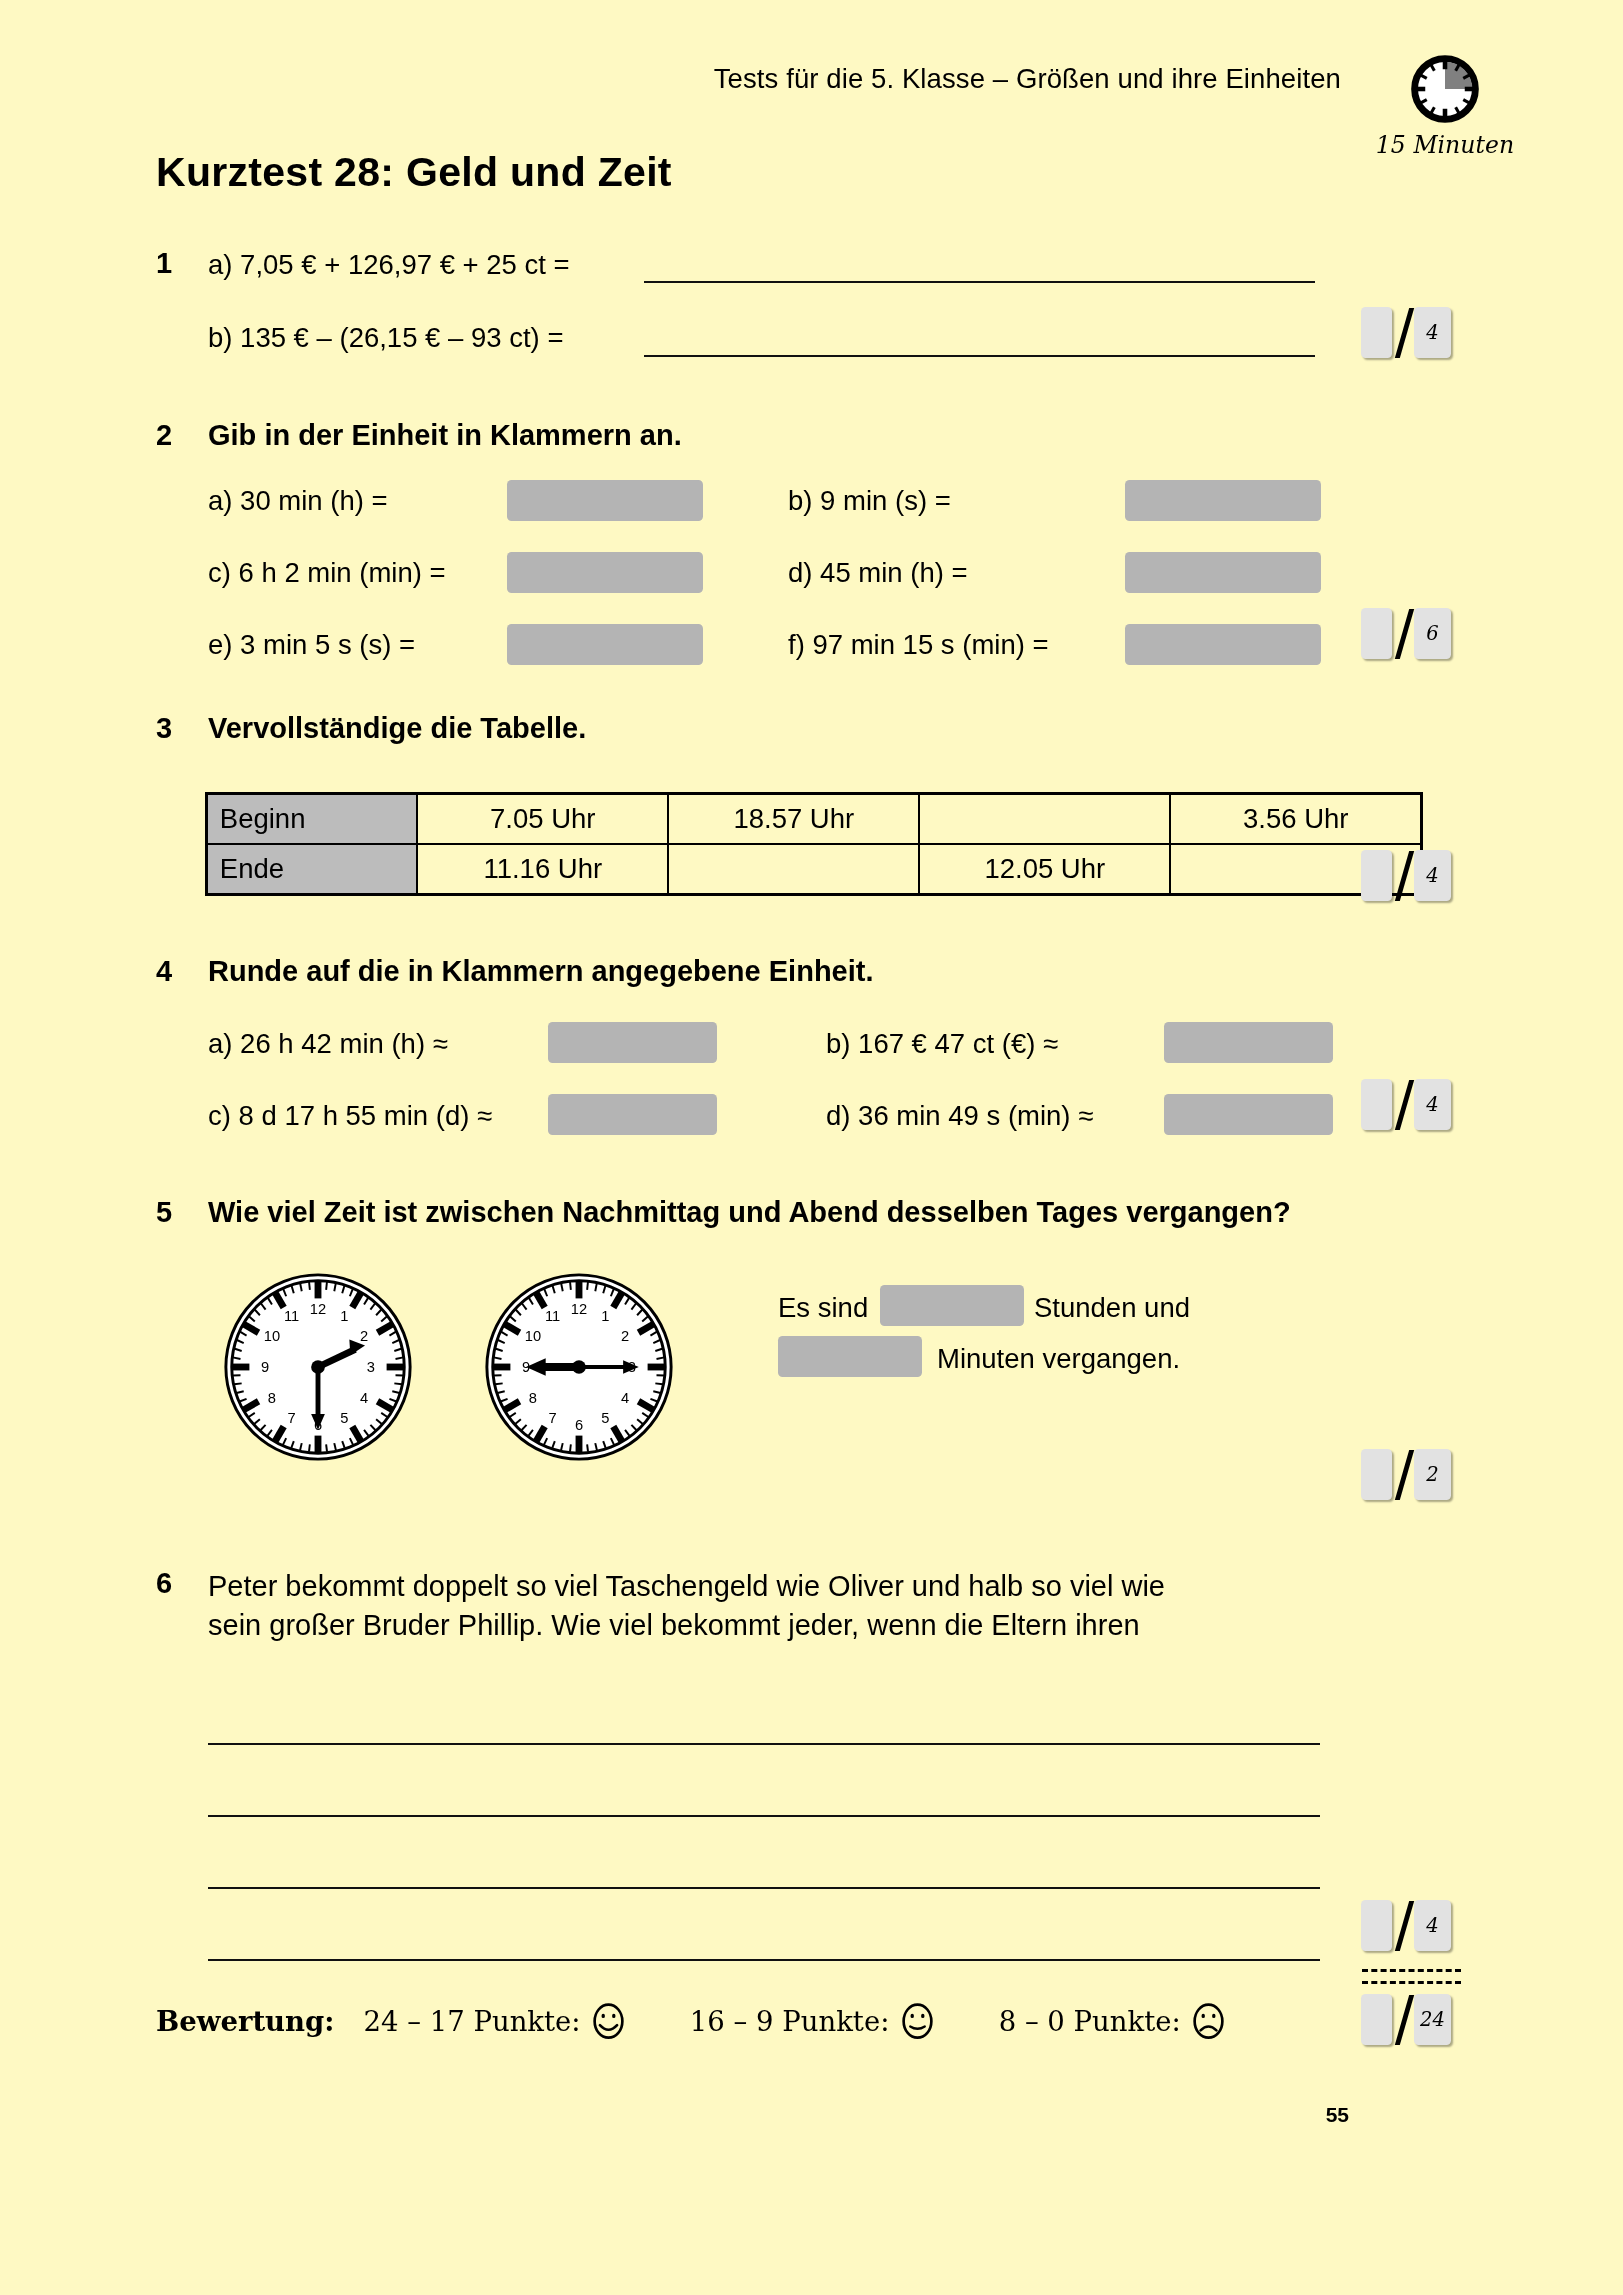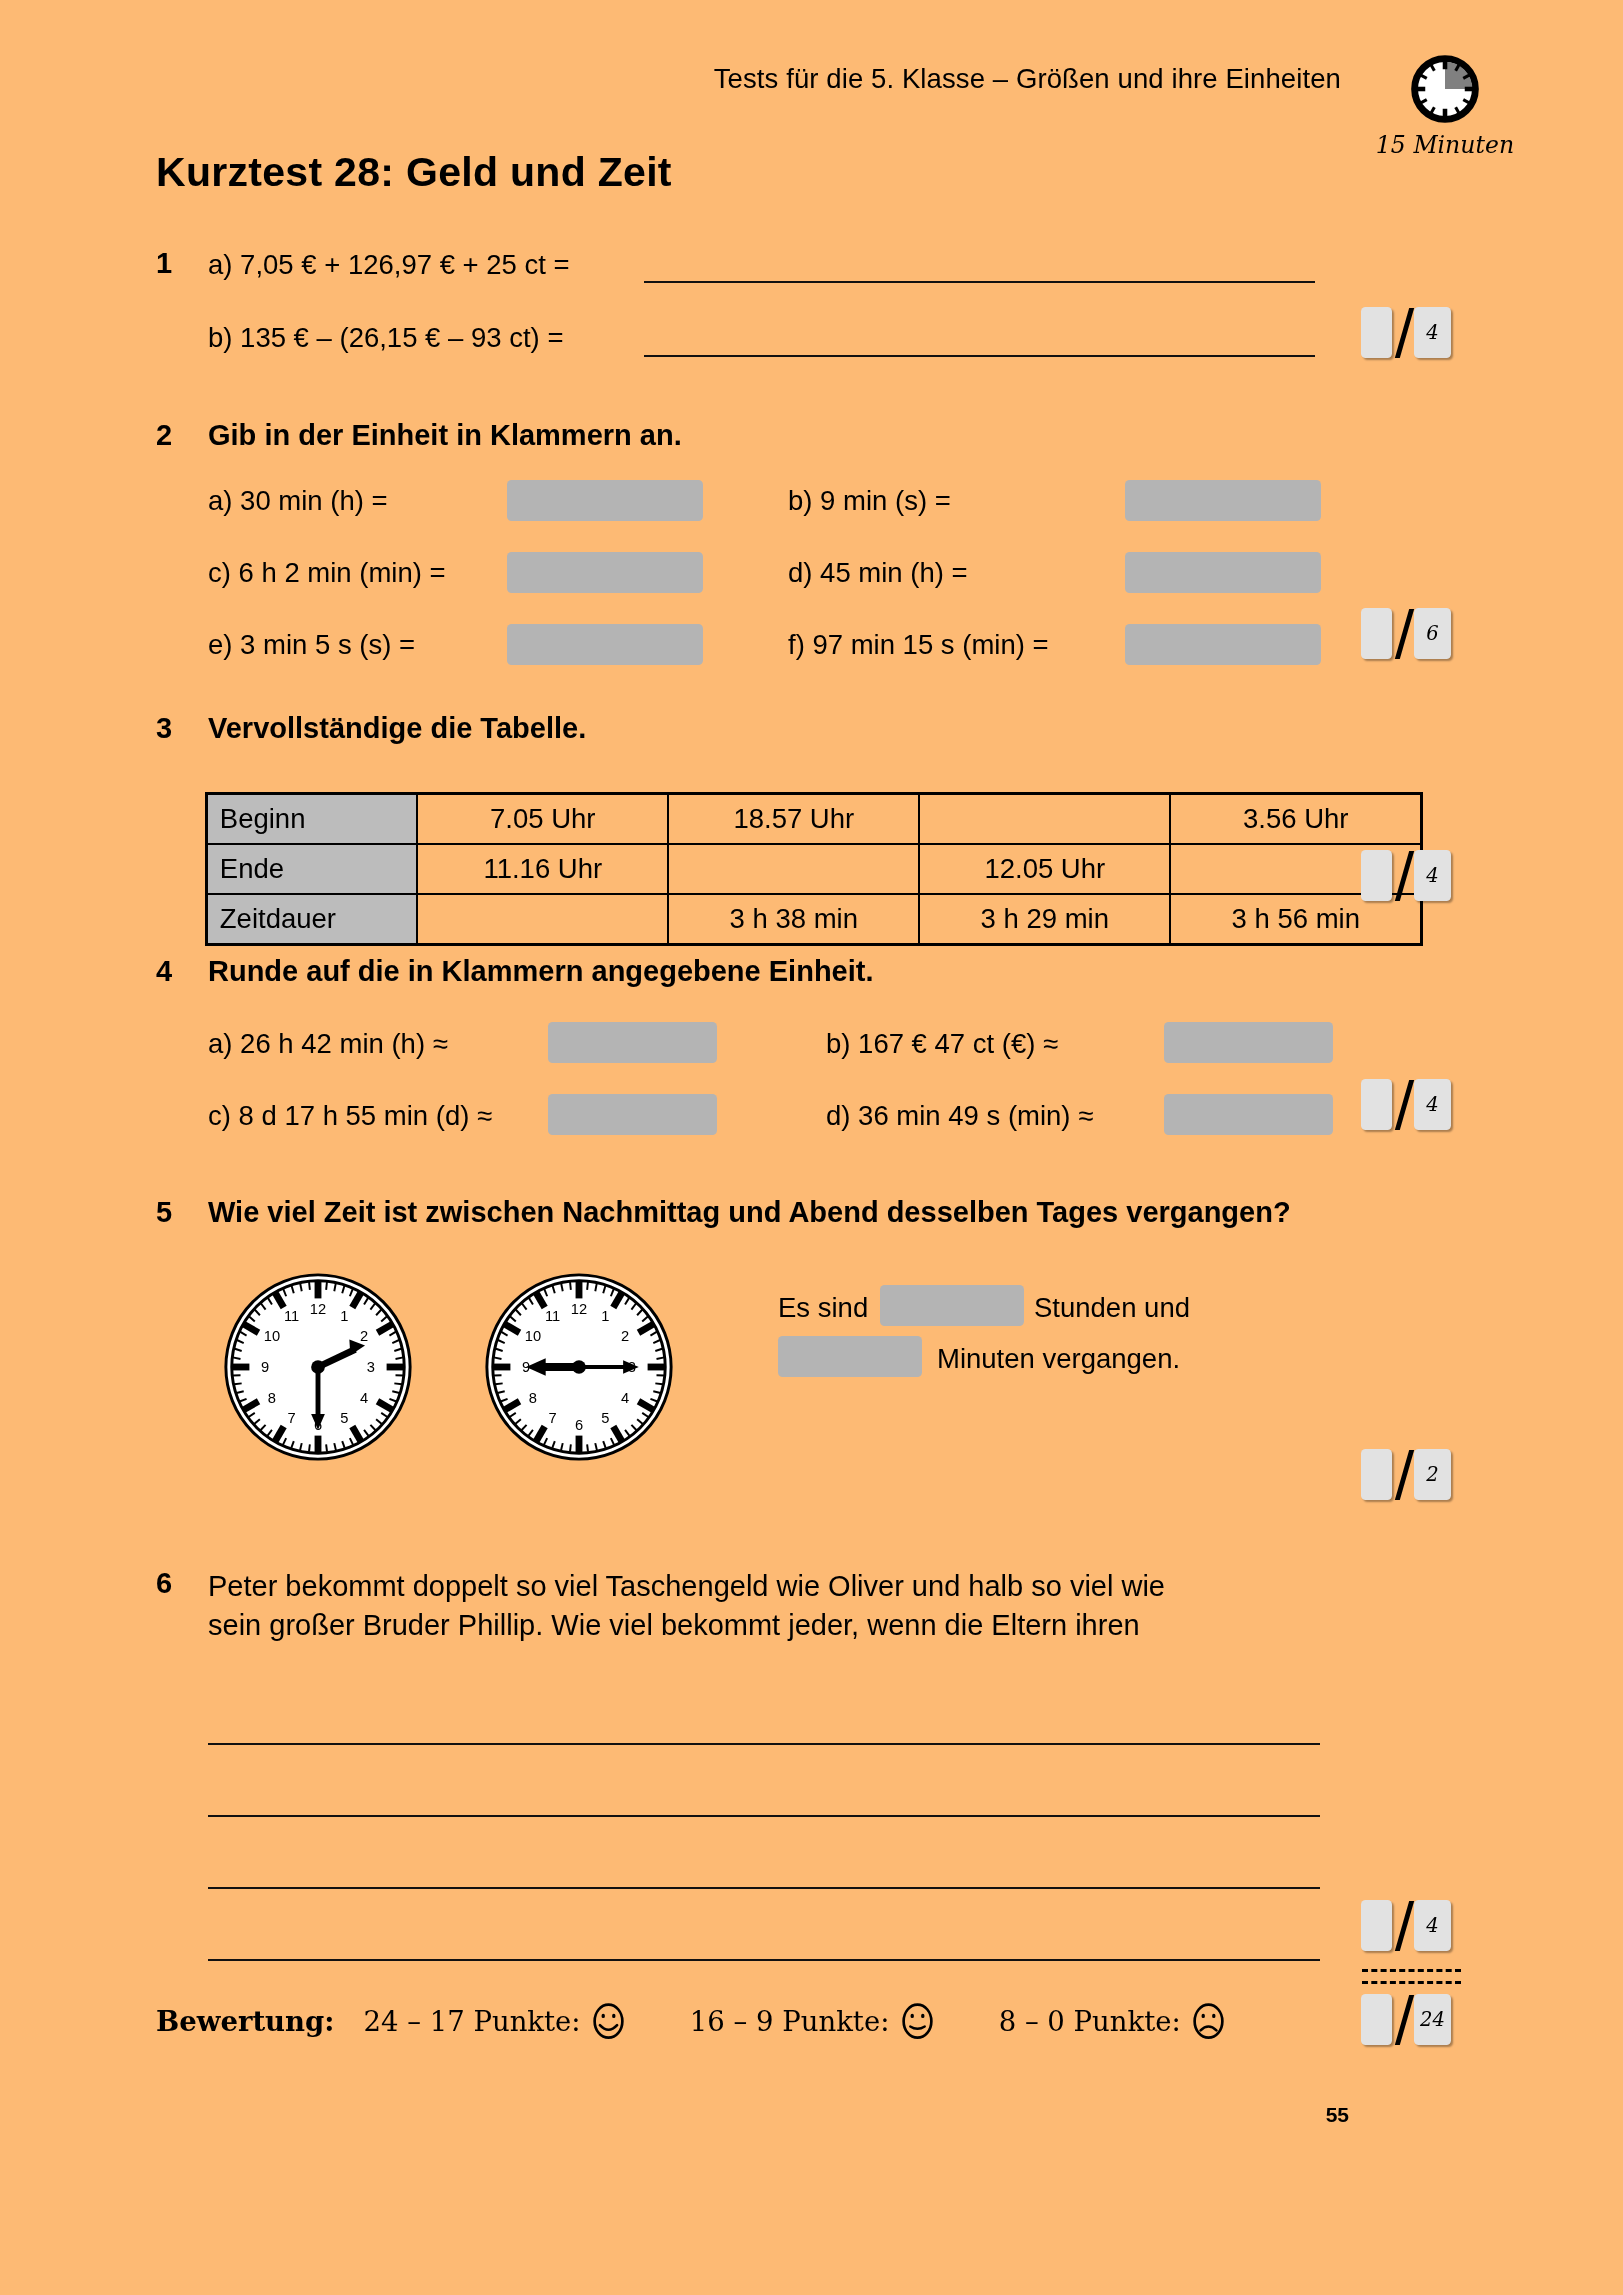--- a/index.html
+++ b/index.html
@@ -9,21 +9,21 @@
     background: #ffffff;
   }
   body {
     font-family: "Liberation Sans", sans-serif;
     color: #000000;
   }
   #page {
     position: relative;
     width: 1623px;
     height: 2295px;
-    background: #fdba74;
+    background: #fef9c3;
     overflow: hidden;
   }
 
   
   #header-line {
     position: absolute;
     left: 0;
     top: 63px;
     width: 1341px;
     text-align: right;
@@ -284,27 +284,20 @@
       <td class="c">18.57 Uhr</td>
       <td class="c"></td>
       <td class="c">3.56 Uhr</td>
     </tr>
     <tr>
       <td class="rowhead">Ende</td>
       <td class="c">11.16 Uhr</td>
       <td class="c"></td>
       <td class="c">12.05 Uhr</td>
       <td class="c"></td>
-    </tr>
-    <tr>
-      <td class="rowhead">Zeitdauer</td>
-      <td class="c"></td>
-      <td class="c">3 h 38 min</td>
-      <td class="c">3 h 29 min</td>
-      <td class="c">3 h 56 min</td>
     </tr>
   </tbody>
     </table>
 
   <div class="score" style="left:1361px; top:850px;">
     <div class="sbox"></div>
     <div class="slash"></div>
     <div class="sbox val">4</div>
   </div>
 

